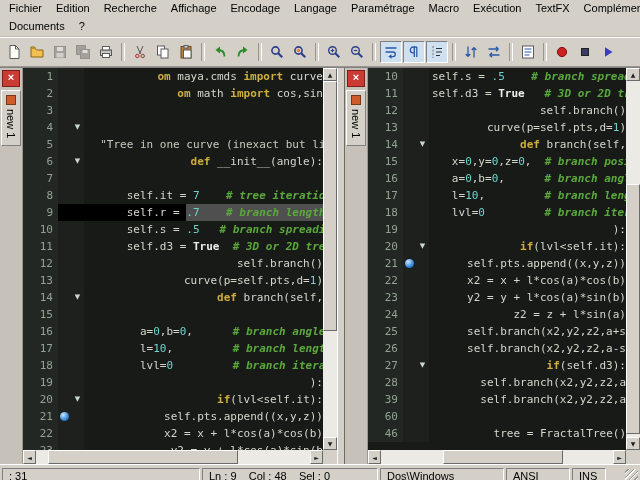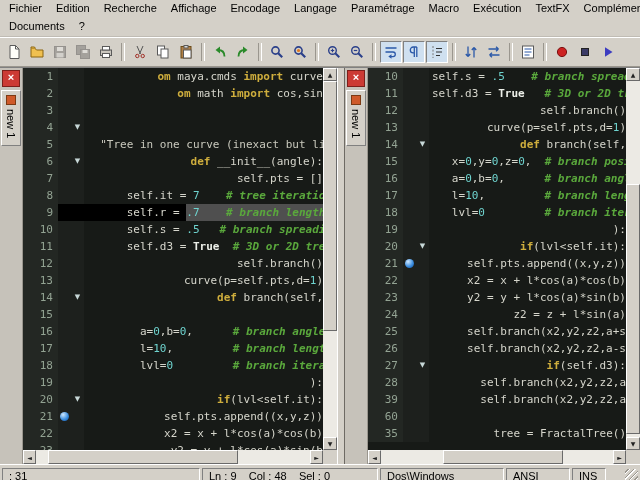--- a/index.html
+++ b/index.html
@@ -355,21 +355,20 @@
           <div class="row">
             <span class="ln">6</span>
             <span class="mk"></span>
             <span class="fd">▼</span>
             <span class="cd"><span class="tk-id">  </span><span class="tk-kw">def</span><span class="tk-id"> __init__(angle):</span></span>
           </div>
           <div class="row">
             <span class="ln">7</span>
             <span class="mk"></span>
             <span class="fd"></span>
-            <span class="cd"><span class="tk-id">      self.pts = []</span></span>
           </div>
           <div class="row">
             <span class="ln">8</span>
             <span class="mk"></span>
             <span class="fd"></span>
             <span class="cd"><span class="tk-id">      self.it = </span><span class="tk-num">7</span><span class="tk-id">    </span><span class="tk-com"># tree iterations</span></span>
           </div>
           <div class="row cur">
             <span class="ln">9</span>
             <span class="mk"></span>
@@ -610,21 +609,21 @@
             <span class="fd"></span>
             <span class="cd"><span class="tk-id">    self.branch(x2,y2,z2,a</span></span>
           </div>
           <div class="row">
             <span class="ln">60</span>
             <span class="mk"></span>
             <span class="fd"></span>
             <span class="cd"> </span>
           </div>
           <div class="row">
-            <span class="ln">35</span>
+            <span class="ln">46</span>
             <span class="mk"></span>
             <span class="fd"></span>
             <span class="cd"><span class="tk-id">tree = FractalTree()</span></span>
           </div>
         </div>
       <div class="vscroll">
         <div class="sbtn up">▲</div>
         <div class="vthumb"></div>
         <div class="sbtn dn">▼</div>
       </div>

